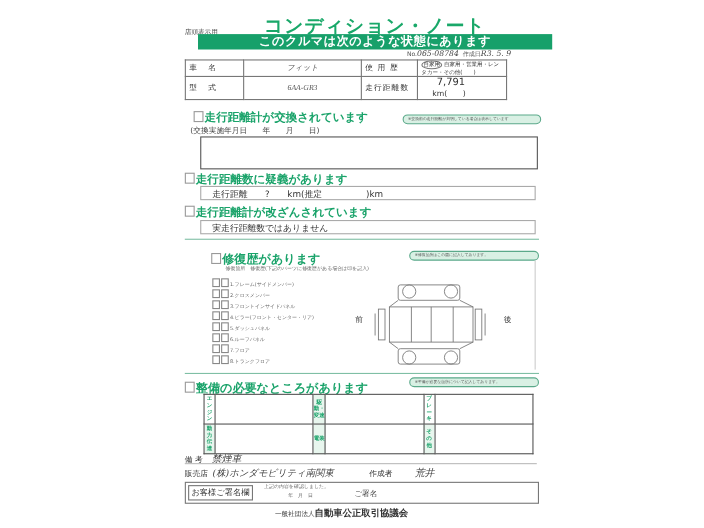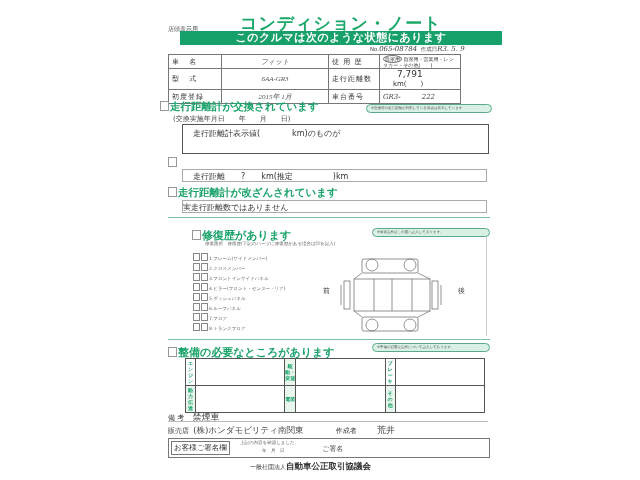--- a/index.html
+++ b/index.html
@@ -26,21 +26,21 @@
   .repair-box{left:186px;top:237px;width:300px;height:99px;border-right:1px solid #ccc;}
   .repair-head{left:205px;top:241px;font-size:4.5px;color:#666;}
   .repair-item{font-size:4.5px;color:#666;}
   .rchk{display:inline-block;width:5px;height:6px;border:1px solid #888;margin-right:1px;vertical-align:-1px;}
   .side-label{font-size:7px;color:#444;}
   table.maint{position:absolute;left:185px;top:355px;width:300px;border-collapse:collapse;}
   table.maint td{border:1px solid #555;height:26px;padding:0;}
   table.maint td.vl{width:9px;font-size:5px;color:#1aa36a;font-weight:bold;text-align:center;line-height:6px;word-break:break-all;}
   table.maint td.vl.fill{background:#e8f6ee;}
   .remarks{left:168px;top:411px;font-size:7px;color:#333;}
-  .hwr{font-family:"DejaVu Serif",serif;color:#444;margin-top:44px;}
+  .hwr{font-family:"DejaVu Serif",serif;font-style:italic;color:#444;margin-top:44px;}
   .sig{left:168px;top:438px;width:320px;height:18px;border:1px solid #777;}
   .sig-label{left:171px;top:441px;border:1px solid #777;font-size:7.5px;padding:1px 2px;}
   .footer{left:250px;top:461px;font-size:6px;color:#333;}
   .footer b{font-size:8.5px;}
 </style>
 </head>
 <body>
 
 <div class="abs store-label">店頭表示用</div>
 <div class="abs title">コンディション・ノート</div>
@@ -57,47 +57,40 @@
     <td class="val">フィット</td>
     <td class="lab2">使 用 歴</td>
     <td class="use"><span style="border:1px solid #777;border-radius:50%;padding:0 1px">自家用</span> <span>自家用・営業用・レンタカー・その他(　　)</span></td>
   </tr>
   <tr>
     <td class="lab">型 式</td>
     <td class="val">6AA-GR3</td>
     <td class="lab2">走行距離数</td>
     <td><span class="hw" style="margin-left:14px;font-size:9px">7,791</span> <span style="margin-left:10px">km(　　)</span></td>
   </tr>
-  <tr>
-    <td class="lab" style="letter-spacing:1px">初度登録</td>
-    <td class="val">2015年 1月</td>
-    <td class="lab2">車台番号</td>
-    <td class="hw">GR3-　　　222</td>
-  </tr>
 </tbody>
   </table>
 
-<div class="abs sec" style="left:160px;top:100px;">
+<div class="abs sec" style="left:176px;top:100px;">
   <span class="chk"></span><span>走行距離計が交換されています</span>
 </div>
 <div class="abs pill" style="left:366px;top:104px;width:116px;">※交換前の走行距離が判明している場合は表示しています</div>
 <div class="abs" style="left:173px;top:114px;font-size:7px;color:#444;">(交換実施年月日　　年　　月　　日)</div>
 <div class="abs box" style="left:182px;top:124px;width:305px;height:28px;">
-  <div style="position:absolute;left:10px;top:3px;">走行距離計表示値(　　　　km)のものが</div>
 </div>
 
 <div class="abs sec" style="left:168px;top:156px;">
-  <span class="chk"></span>
+  <span class="chk"></span><span>走行距離数に疑義があります</span>
 </div>
 <div class="abs box2" style="left:182px;top:169px;width:305px;height:13px;line-height:13px;padding-left:10px;box-sizing:border-box;">走行距離　　?　　km(推定　　　　　)km</div>
 
 <div class="abs sec" style="left:168px;top:186px;">
   <span class="chk"></span><span>走行距離計が改ざんされています</span>
 </div>
-<div class="abs box2" style="left:182px;top:200px;width:305px;height:13px;line-height:13px;box-sizing:border-box;">実走行距離数ではありません</div>
+<div class="abs box2" style="left:182px;top:200px;width:305px;height:13px;line-height:13px;padding-left:10px;box-sizing:border-box;">実走行距離数ではありません</div>
 <div class="abs hr" style="left:168px;top:217px;width:322px;"></div>
 
 <div class="abs sec" style="left:168px;top:228px;font-size:11px;padding-left:24px;">
   <span class="chk"></span><span>修復歴があります</span>
 </div>
 <div class="abs pill" style="left:372px;top:228px;width:108px;">※修復箇所はこの図に記入してあります。</div>
 <div class="abs repair-box"></div>
 <div class="abs repair-head">修復箇所　修復歴(下記のパーツに修復歴がある場合は印を記入)</div>
 <div class="abs" style="left:193px;top:253px;">
   <div class="repair-item" style="height:10px"><span class="rchk"></span><span class="rchk"></span><span>1.フレーム(サイドメンバー)</span></div>

